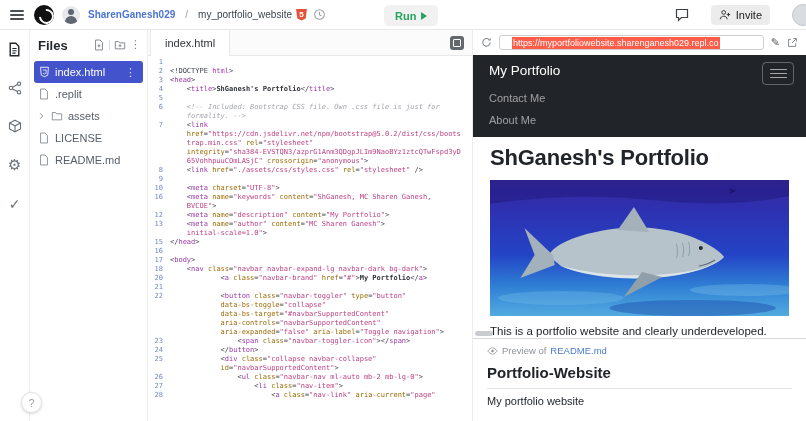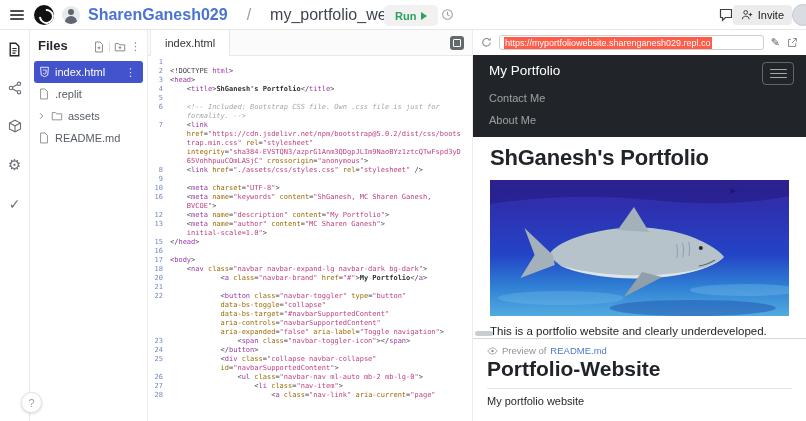--- a/index.html
+++ b/index.html
@@ -8,39 +8,39 @@
   svg{display:block}
   
   .topbar{height:30px;display:flex;align-items:center;padding:0 10px;border-bottom:1px solid #e7e7e7;background:#fff;position:relative}
   .menu-icn{width:14px;margin-right:10px;cursor:pointer}
   .menu-icn i{display:block;height:2px;background:#4a4f55;margin:2px 0;border-radius:1px}
   .logo{width:20px;height:20px;border-radius:50%;background:#111;position:relative;margin-right:8px;overflow:hidden}
   .logo:before{content:"";position:absolute;left:5px;top:4px;width:11px;height:11px;border-radius:50%;border:2.5px solid #fff;border-left-color:transparent;transform:rotate(40deg)}
   .avatar-sm{width:18px;height:18px;border-radius:50%;background:#e7e9ec;position:relative;margin-right:8px;overflow:hidden}
   .avatar-sm:before{content:"";position:absolute;left:6px;top:3px;width:6px;height:6px;border-radius:50%;background:#5f6670}
   .avatar-sm:after{content:"";position:absolute;left:3px;top:10px;width:12px;height:8px;border-radius:6px 6px 0 0;background:#5f6670}
-  .crumb{display:flex;align-items:flex-start;gap:19px;font-size:16px;white-space:nowrap}
+  .crumb{display:flex;align-items:flex-start;gap:10px;font-size:10px;white-space:nowrap}
   .crumb .user{color:#4b74d2;font-weight:bold;cursor:pointer}
   .crumb .sep{color:#9aa0a6}
   .crumb .proj{color:#3e454e}
   .html5-chip{width:11px;height:12px;background:#e5533c;color:#fff;font-size:8px;font-weight:bold;display:flex;align-items:center;justify-content:center;margin-left:4px;clip-path:polygon(0 0,100% 0,88% 84%,50% 100%,12% 84%);cursor:pointer}
   .hist{color:#9aa0a6;margin-left:6px;cursor:pointer}
   .run-btn{position:absolute;left:384px;top:5px;height:21px;padding:0 11px;background:#f1f1f1;border-radius:5px;display:flex;align-items:center;gap:5px;font-size:11px;font-weight:bold;color:#27a360;cursor:pointer}
   .run-btn .tri{width:0;height:0;border-left:6px solid #27a360;border-top:4px solid transparent;border-bottom:4px solid transparent}
-  .top-right{margin-left:auto;display:flex;align-items:center;gap:0}
+  .top-right{margin-left:auto;display:flex;align-items:center;gap:22px}
   .chat-icn{color:#3c4043;cursor:pointer}
   .invite-btn{height:20px;background:#ececec;border-radius:4px;display:flex;align-items:center;gap:5px;padding:0 8px;font-size:11px;color:#202124;cursor:pointer}
   .acct{width:22px;height:22px;border-radius:50%;background:#d9dde2;border:1px solid #c4c9cf;margin-right:-18px;cursor:pointer}
   
   .main{display:flex;height:391px}
   .rail{width:30px;border-right:1px solid #ececec;display:flex;flex-direction:column;align-items:center;padding-top:12px;gap:24px;background:#fff}
   .rail-icon{color:#676e76;cursor:pointer;font-size:15px;line-height:1}
   .rail-icon.active{color:#23272c}
   .files-panel{width:118px;border-right:1px solid #ececec;background:#fff;font-size:11px;padding-top:6px}
-  .files-head{display:flex;align-items:flex-end;padding:2px 6px 8px 8px}
+  .files-head{display:flex;align-items:flex-start;padding:2px 6px 8px 8px}
   .files-title{font-weight:bold;font-size:13px;color:#23272c;flex:1}
   .fh-icons{display:flex;align-items:center;gap:4px;color:#7d848c}
   .fh-icons .bar{width:1px;height:10px;background:#dadde1}
   .fh-icons>span{cursor:pointer;display:flex}
   .file-row{height:22px;display:flex;align-items:center;gap:5px;padding:0 4px 0 8px;color:#565d67;cursor:pointer;white-space:nowrap}
   .file-row .chev{width:8px;color:#8a9097;display:flex}
   .file-row .fic{display:flex;color:#8a9097}
   .file-row.sel{background:#4353cb;color:#fff;border-radius:3px;margin:0 4px;padding-left:5px}
   .file-row.sel .fic{color:#fff}
   .file-row .kebab{margin-left:auto;color:#e8eaf6;font-size:11px;padding:0 3px;cursor:pointer}
@@ -54,21 +54,21 @@
   .code-area{flex:1;overflow:hidden;padding-top:2px}
   .crow{display:flex;height:9px;line-height:9px;font-family:"DejaVu Sans Mono",monospace;font-size:7px}
   .crow .ln{width:22px;flex:none;text-align:right;padding-right:7px;color:#7387c2}
   .crow .cl{white-space:pre;overflow:hidden}
   .tk-p{color:#3b3f46}.tk-t{color:#9b36a8}.tk-a{color:#9a6a03}.tk-s{color:#bc4183}
   .tk-c{color:#a2a5ab;font-style:italic}.tk-b{color:#2f3237;font-weight:bold}
   
   .right{flex:1;display:flex;flex-direction:column;background:#fff;min-width:0}
   .urlbar{height:25px;display:flex;align-items:center;padding:0 8px;gap:7px}
   .refresh{color:#80868c;cursor:pointer}
-  .url-input{flex:1;height:15px;border:1px solid #cfcfcf;border-radius:3px;display:flex;align-items:center;padding:0 4px;font-size:9px;overflow:hidden;cursor:text}
+  .url-input{flex:1;height:15px;border:1px solid #cfcfcf;border-radius:3px;display:flex;align-items:center;padding:0 12px;font-size:9px;overflow:hidden;cursor:text}
   .url-sel{background:#ff5c49;color:#fff;padding:1px 1px;white-space:nowrap}
   .pencil{color:#5f6368;font-size:11px;cursor:pointer}
   .openx{color:#80868c;cursor:pointer}
   .preview{height:283px;overflow:hidden;position:relative;background:#fff}
   .site-nav{background:#212529;padding:8px 16px 6px 16px;position:relative}
   .brand{color:#fff;font-size:13.5px;font-weight:500;margin-bottom:9px;cursor:pointer}
   .toggler{position:absolute;right:12px;top:7px;width:32px;height:23px;border:1px solid rgba(255,255,255,.3);border-radius:4px;display:flex;flex-direction:column;justify-content:center;gap:2.5px;align-items:center;cursor:pointer}
   .toggler i{display:block;width:17px;height:1.6px;background:rgba(255,255,255,.6);border-radius:1px}
   .site-link{color:rgba(255,255,255,.55);font-size:11px;padding:5px 0;cursor:pointer}
   .site-body{padding:5px 17px 0 17px}
@@ -78,21 +78,21 @@
   .site-p:first-of-type{margin-top:8px}
   .pv-scrollthumb{position:absolute;left:2px;bottom:2px;width:18px;height:5px;border-radius:3px;background:#c9cdd1;cursor:pointer}
   
   .console{height:83px;border-top:1px solid #d9d9d9;display:flex;flex-direction:column;background:#fff}
   .ctabs{height:20px;background:#ebecee;display:flex;align-items:flex-end;font-size:10px;color:#8f959b}
   .ctab{padding:3px 13px 4px;cursor:pointer}
   .ctab.active{background:#fff;color:#3c4043;border:1px solid #ddd;border-bottom:none;border-radius:2px 2px 0 0}
   .cbody{flex:1;padding:6px 14px 0;overflow:hidden}
   .pv-line{display:flex;align-items:center;gap:4px;font-size:9.5px;color:#8d9298}
   .pv-line .lnk{color:#4a7bd0;cursor:pointer}
-  .md-h1{font-size:21px;font-weight:700;color:#202428;margin-top:1px}
+  .md-h1{font-size:15px;font-weight:700;color:#202428;margin-top:8px}
   .md-hr{border:none;border-top:1px solid #e3e3e3;margin:7px 0 6px}
   .md-p{font-size:11px;color:#24292f}
   
   .help{position:absolute;left:21px;top:392px;width:21px;height:21px;border-radius:50%;background:#fff;border:1px solid #e3e3e3;box-shadow:0 1px 3px rgba(0,0,0,.15);display:flex;align-items:center;justify-content:center;color:#9aa0a6;font-size:11px;cursor:pointer;z-index:5}
 </style>
 </head>
 <body>
 
 <div class="topbar">
   <div class="menu-icn">
@@ -208,20 +208,28 @@
             <svg viewBox="0 0 10 10" width="8" height="8">
               <path d="M2.5 1.5l3.5 3.5-3.5 3.5" fill="none" stroke="currentColor" stroke-width="1.2"></path>
             </svg>
           </span>
           <span class="fic">
             <svg viewBox="0 0 14 14" width="12" height="12">
               <path d="M1.5 3h4l1.2 1.5h5.8v7h-11z" fill="none" stroke="currentColor" stroke-width="1.1"></path>
             </svg>
           </span>
           <span>assets</span>
+        </div>
+        <div class="file-row">
+          <span class="fic">
+            <svg viewBox="0 0 14 14" width="12" height="12">
+              <path d="M3 1.2h5.2L11 4v8.8H3z" fill="none" stroke="currentColor" stroke-width="1.1"></path>
+            </svg>
+          </span>
+          <span>LICENSE</span>
         </div>
         <div class="file-row">
           <span class="fic">
             <svg viewBox="0 0 14 14" width="12" height="12">
               <path d="M3 1.2h5.2L11 4v8.8H3z" fill="none" stroke="currentColor" stroke-width="1.1"></path>
             </svg>
           </span>
           <span>README.md</span>
         </div>
       </div>

